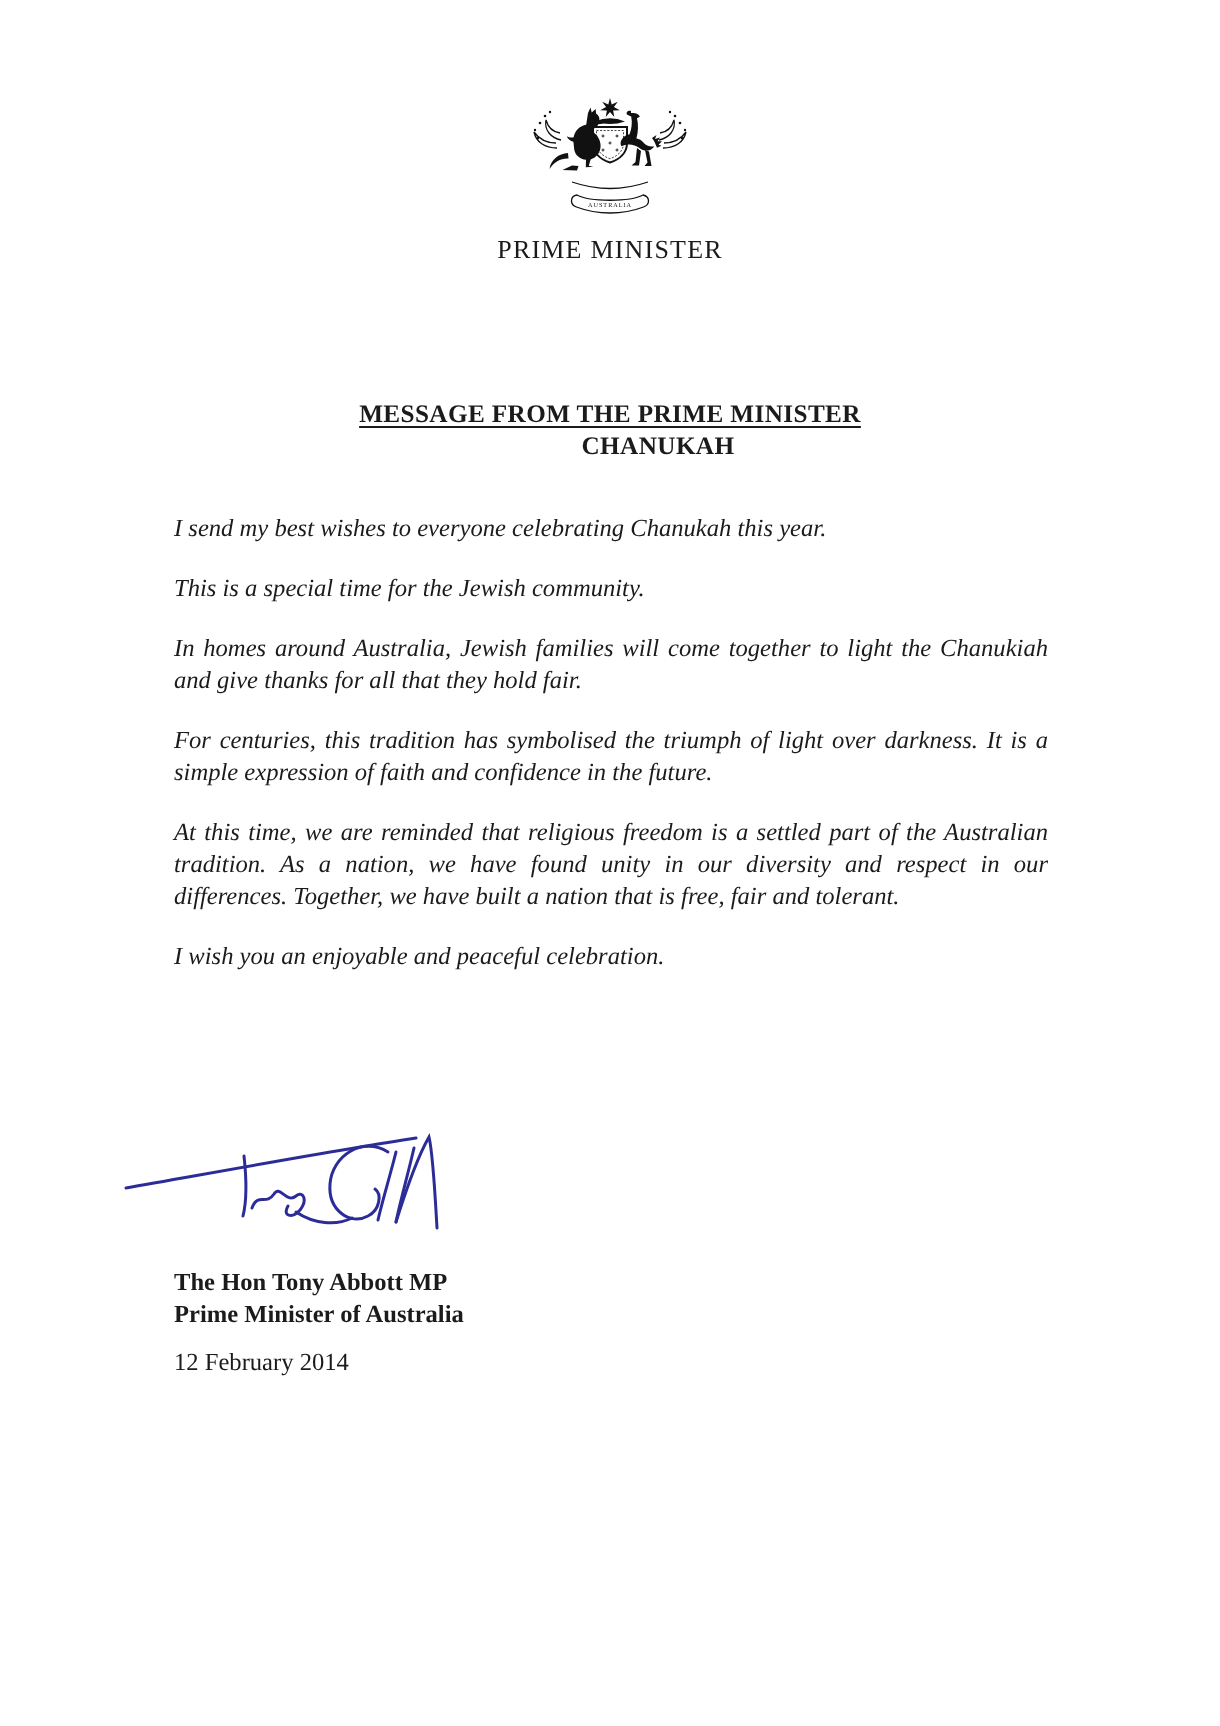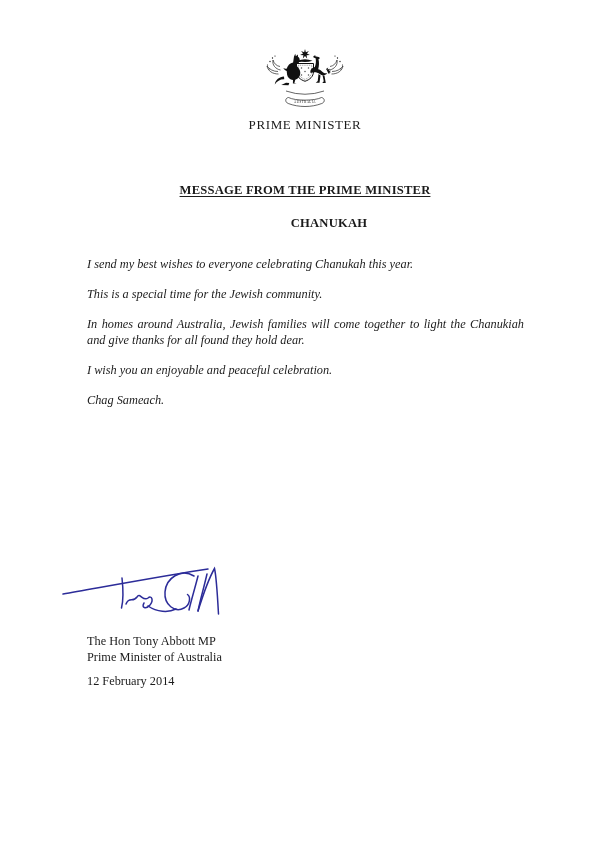--- a/index.html
+++ b/index.html
@@ -13,40 +13,40 @@
   .page{position:relative;width:610px;height:767px;background:#ffffff;overflow:hidden;}
 
   .crest{position:absolute;top:49px;left:50%;transform:translateX(-50%);}
 
   .office{
     position:absolute;top:117px;left:0;width:100%;
     text-align:center;font-size:13px;letter-spacing:0.6px;
   }
 
   .title{
-    position:absolute;top:183px;left:0;width:100%;
+    position:absolute;top:200px;left:0;width:100%;
     text-align:center;font-weight:bold;font-size:12.6px;letter-spacing:0.2px;
     text-decoration:underline;text-underline-offset:2px;
   }
   .subject{
     position:absolute;top:216px;left:0;width:100%;
     text-align:center;font-weight:bold;font-size:12.6px;letter-spacing:0.2px;padding-left:24px;
   }
 
   .letter-body{
     position:absolute;top:256px;left:87px;width:437px;
     font-size:12.3px;line-height:16px;text-align:justify;font-style:italic;
   }
   .letter-body p{margin:0 0 14px 0;}
 
   .signature-scrawl{position:absolute;left:58px;top:563px;}
 
   .signature-block{
     position:absolute;left:87px;top:633px;
-    font-size:12.3px;line-height:16px;
+    font-size:12.3px;line-height:16px;font-weight:bold;
   }
   .date-line{
     position:absolute;left:87px;top:673px;
     font-size:12.3px;line-height:16px;
   }
 
   .crest svg text{font-family:"Liberation Serif", serif;}
 </style>
 </head>
 <body>
@@ -111,23 +111,24 @@
   </div>
 
   <div class="office">PRIME MINISTER</div>
 
   <div class="title">MESSAGE FROM THE PRIME MINISTER</div>
   <div class="subject">CHANUKAH</div>
 
   <div class="letter-body">
     <p>I send my best wishes to everyone celebrating Chanukah this year.</p>
     <p>This is a special time for the Jewish community.</p>
-    <p>In homes around Australia, Jewish families will come together to light the Chanukiah and give thanks for all found they hold dear.</p>
+    <p>In homes around Australia, Jewish families will come together to light the Chanukiah and give thanks for all that they hold fair.</p>
+    <p>For centuries, this tradition has symbolised the triumph of light over darkness. It is a simple expression of faith and confidence in the future.</p>
+    <p>At this time, we are reminded that religious freedom is a settled part of the Australian tradition. As a nation, we have found unity in our diversity and respect in our differences. Together, we have built a nation that is free, fair and tolerant.</p>
     <p>I wish you an enjoyable and peaceful celebration.</p>
-    <p>Chag Sameach.</p>
   </div>
 
   <div class="signature-scrawl">
     <svg width="178" height="60" viewBox="0 0 178 60" xmlns="http://www.w3.org/2000/svg">
       <g fill="none" stroke="#2c2c99" stroke-width="1.5" stroke-linecap="round">
         <path d="M5,31 C45,24 110,12 150,6"></path>
         <path d="M64,15 C65,24 66,35 63.5,45"></path>
         <path d="M68,41 C71,33 75,40 79,34 C82,29 85,39 90,35 C93.5,32 96,37 92,42 C88,46.5 83,45 86,40"></path>
         <path d="M90,43 C99,49 110,50 118,46"></path>
         <path d="M136,13 C123,5 108,15 107,29 C106,42 117,50 126,45 C132,42 133,34 129.5,31.5"></path>

